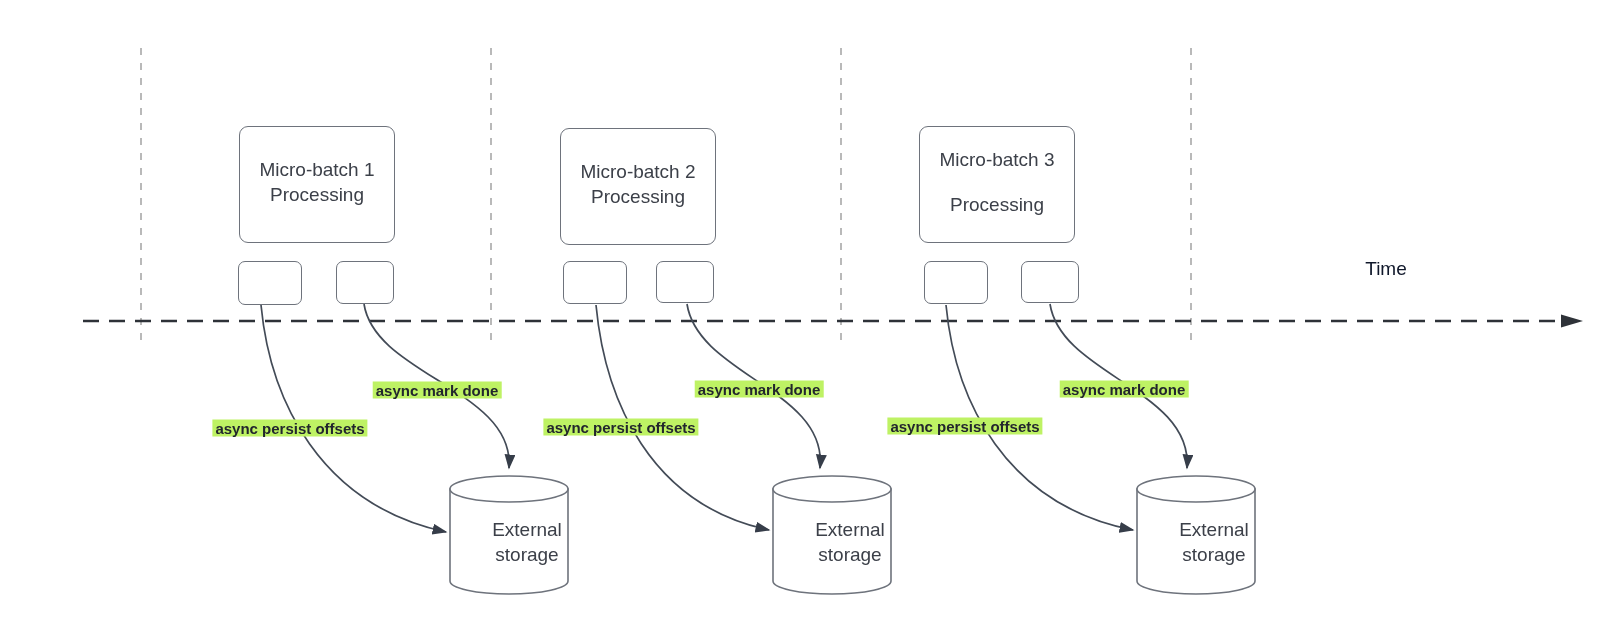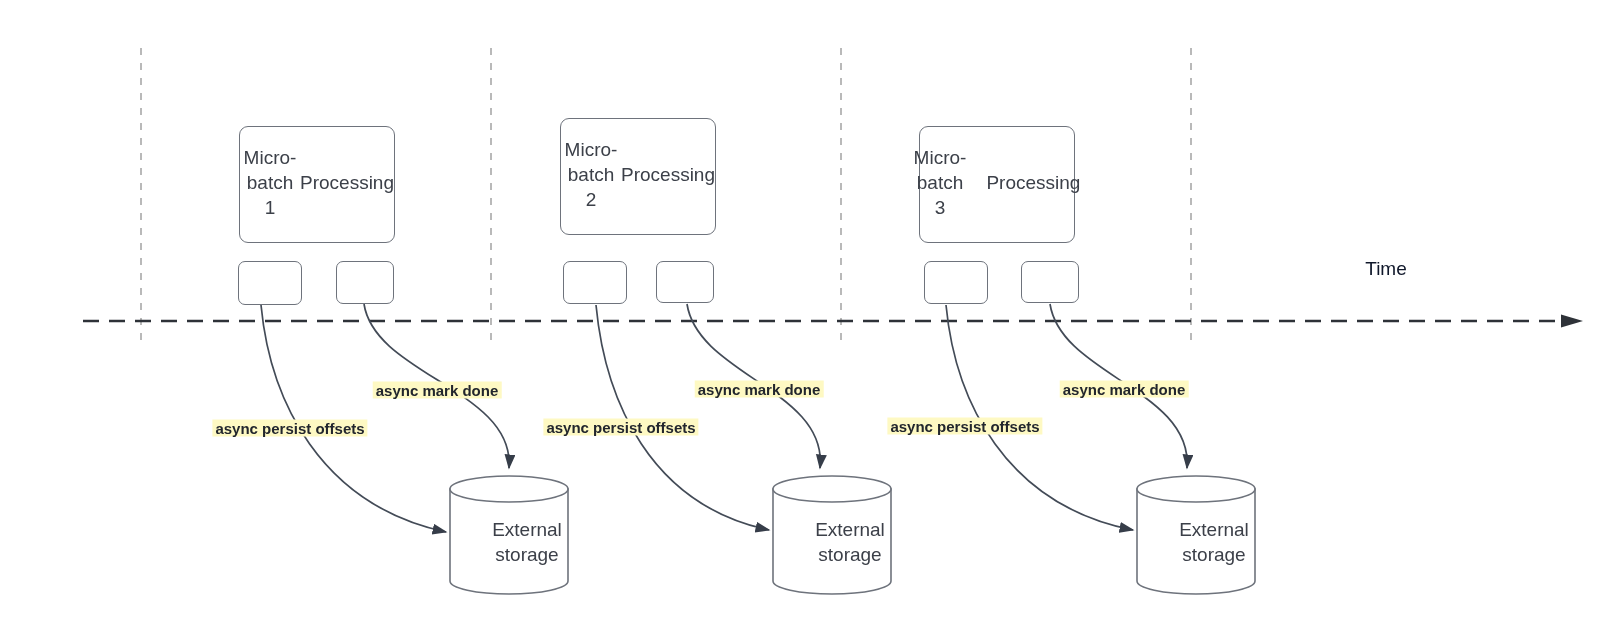--- a/index.html
+++ b/index.html
@@ -3,32 +3,32 @@
 <meta charset="utf-8">
 <style>
   html,body { margin:0; padding:0; background:#ffffff; }
   .canvas {
     position:relative; width:1600px; height:642px; background:#ffffff;
     font-family:"Liberation Sans", sans-serif; overflow:hidden;
   }
   .layer { position:absolute; left:0; top:0; }
   .box {
     position:absolute; background:#ffffff; border:1.6px solid #6e737c;
-    border-radius:9px; display:flex; flex-direction:row;
+    border-radius:9px; display:flex; flex-direction:column;
     align-items:center; justify-content:center; text-align:center;
     color:#3c4049; font-size:19px; line-height:25px; padding-bottom:5px;
     box-sizing:border-box;
   }
   .mini {
     position:absolute; background:#ffffff; border:1.6px solid #6e737c;
     border-radius:7px; box-sizing:border-box;
   }
   .annot {
     position:absolute; transform:translate(-50%,-50%); font-weight:bold;
-    font-size:15px; color:#22262d; background:#fef9c3; padding:0 3px;
+    font-size:15px; color:#22262d; background:#bef264; padding:0 3px;
     white-space:nowrap;
   }
   .cyl-label {
     position:absolute; text-align:center; font-size:19px; line-height:25px;
     color:#3c4049;
     margin-left:18px;
   }
   .time-label {
     position:absolute; font-size:19px; color:#0f172a; text-align:center;
   }
@@ -73,21 +73,21 @@
     <path d="M687,304 C698,375 828,390 820,468" fill="none" stroke="#434b57" stroke-width="1.7" marker-end="url(#arrowhead)"></path>
 
     <path d="M946,305 C955,400 1005,505 1133,530" fill="none" stroke="#434b57" stroke-width="1.7" marker-end="url(#arrowhead)"></path>
     <path d="M1050,304 C1061,375 1193,390 1187,468" fill="none" stroke="#434b57" stroke-width="1.7" marker-end="url(#arrowhead)"></path>
   </svg>
 
   <div class="box" style="left:239px; top:126px; width:156px; height:117px;">
     <div>Micro-batch 1</div>
     <div>Processing</div>
   </div>
-  <div class="box" style="left:560px; top:118px; width:156px; height:117px;">
+  <div class="box" style="left:560px; top:128px; width:156px; height:117px;">
     <div>Micro-batch 2</div>
     <div>Processing</div>
   </div>
   <div class="box" style="left:919px; top:126px; width:156px; height:117px;gap:20px;">
     <div>Micro-batch 3</div>
     <div>Processing</div>
   </div>
 
   <div class="mini" style="left:238px; top:261px; width:64px; height:44px;"></div>
   <div class="mini" style="left:336px; top:261px; width:58px; height:43px;"></div>

